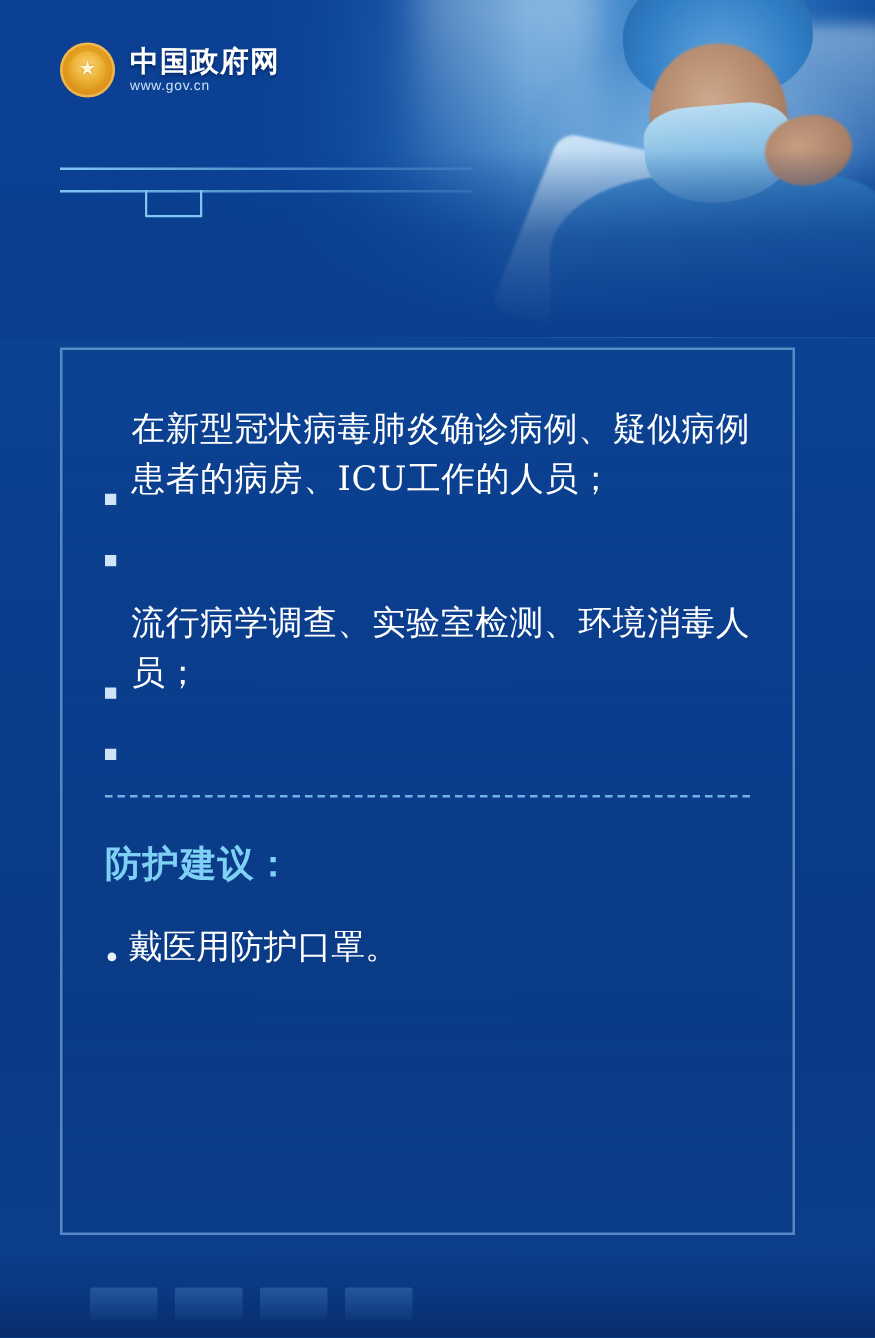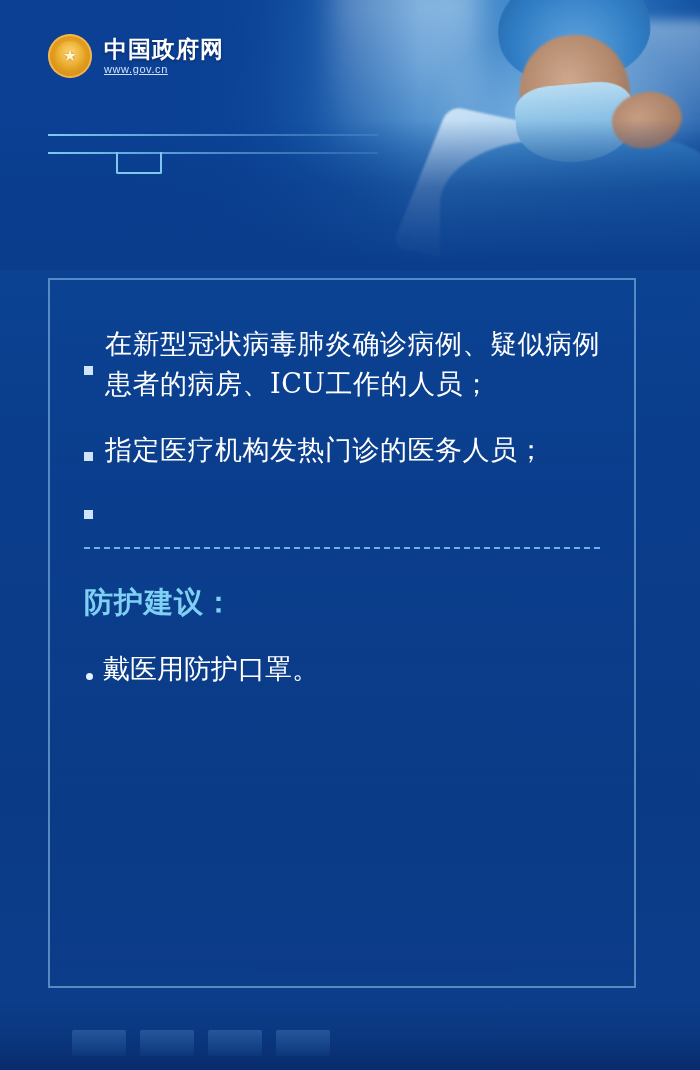--- a/index.html
+++ b/index.html
@@ -168,21 +168,20 @@
     font-size: 23px;
     font-weight: bold;
     letter-spacing: 1px;
     text-shadow: 0 1px 3px rgba(0,20,60,0.6);
   }
   .logo-url {
     color: #cfe2f7;
     font-size: 11px;
     letter-spacing: 0.6px;
     margin-top: 3px;
-    text-decoration: underline;
   }
 
   
   .headline-block {
     position: absolute;
     left: 48px;
     top: 134px;
     z-index: 6;
   }
   .rule-top {
@@ -236,21 +235,21 @@
     border: 2px solid rgba(150,200,240,0.55);
     box-sizing: border-box;
     background: linear-gradient(180deg, rgba(12,66,148,0.35) 0%, rgba(10,58,133,0.25) 100%);
     z-index: 5;
   }
   .list {
     padding: 44px 34px 0 34px;
   }
   .list-item {
     display: flex;
-    align-items: center;
+    align-items: flex-end;
     margin-bottom: 26px;
   }
   .bullet-sq {
     flex: 0 0 auto;
     width: 9px;
     height: 9px;
     background: #cfe4f8;
     margin: 14px 12px 0 0;
   }
   .item-text {
@@ -358,21 +357,24 @@
 
   <div class="card">
 
     <div class="list">
       <div class="list-item">
         <span class="bullet-sq"></span>
         <span class="item-text">在新型冠状病毒肺炎确诊病例、疑似病例患者的病房、ICU工作的人员；</span>
       </div>
       <div class="list-item">
         <span class="bullet-sq"></span>
-        <span class="item-text">指定医疗机构发热门诊的医务人员；</span>
+      </div>
+      <div class="list-item">
+        <span class="bullet-sq"></span>
+        <span class="item-text">流行病学调查、实验室检测、环境消毒人员；</span>
       </div>
       <div class="list-item">
         <span class="bullet-sq"></span>
       </div>
     </div>
 
     <div class="dashed-divider"></div>
 
     <div class="advice-title">防护建议：</div>
 

